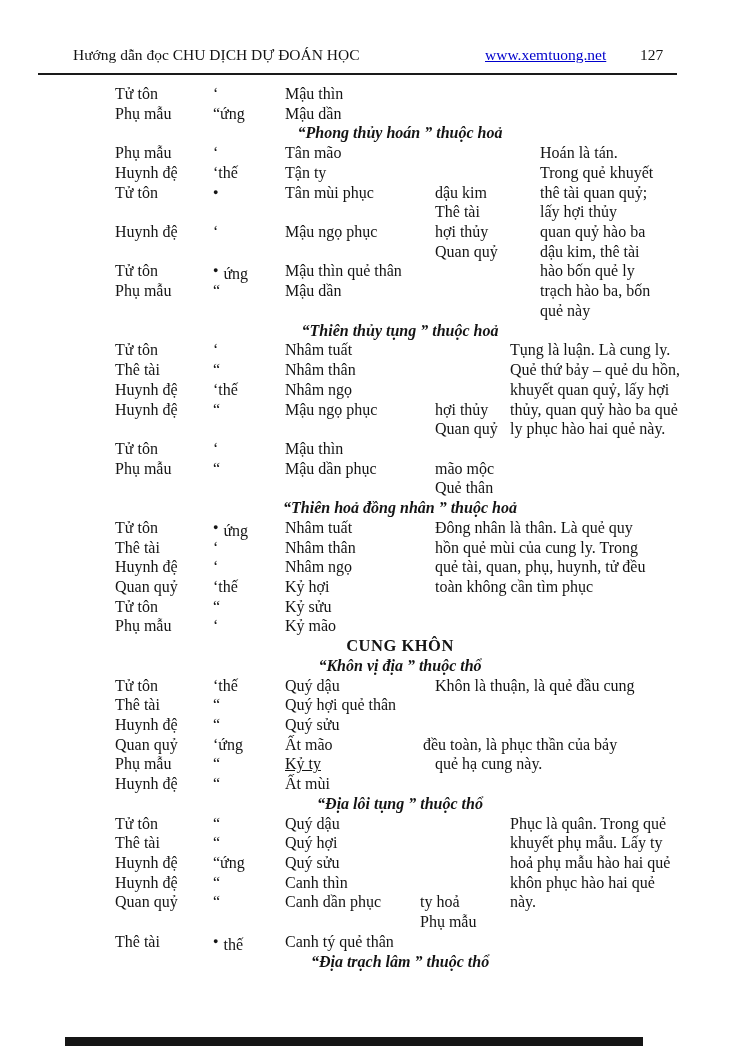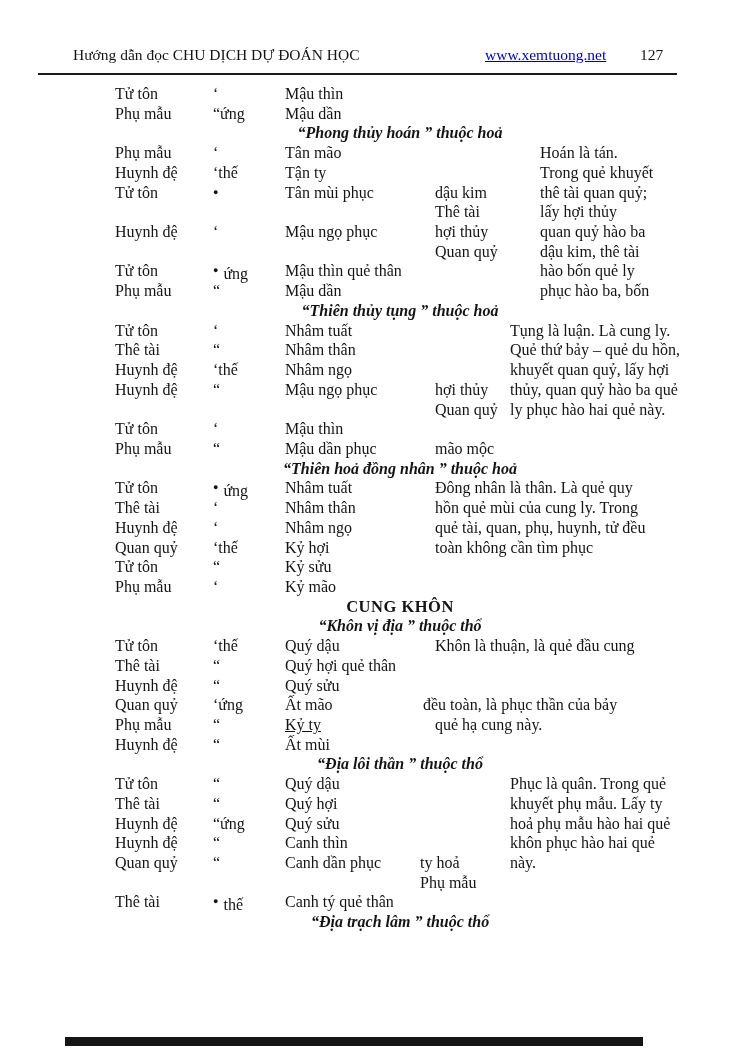--- a/index.html
+++ b/index.html
@@ -109,21 +109,24 @@
       <div class="line">
         <span class="cell" style="left: 115px;">Tử tôn</span>
         <span class="cell c-mark"><span class="bullet">●</span> ứng</span>
         <span class="cell" style="left: 285px;">Mậu thìn quẻ thân</span>
         <span class="cell" style="left: 540px;">hào bốn quẻ ly</span>
       </div>
       <div class="line">
         <span class="cell" style="left: 115px;">Phụ mẫu</span>
         <span class="cell c-mark">“</span>
         <span class="cell" style="left: 285px;">Mậu dần</span>
-        <span class="cell" style="left: 540px;">phục hào ba, bốn</span>
+        <span class="cell" style="left: 540px;">trạch hào ba, bốn</span>
+      </div>
+      <div class="line">
+        <span class="cell" style="left: 540px;">quẻ này</span>
       </div>
       <div class="line heading">“Thiên thủy tụng ” thuộc hoả</div>
       <div class="line">
         <span class="cell" style="left: 115px;">Tử tôn</span>
         <span class="cell c-mark">‘</span>
         <span class="cell" style="left: 285px;">Nhâm tuất</span>
         <span class="cell" style="left: 510px;">Tụng là luận. Là cung ly.</span>
       </div>
       <div class="line">
         <span class="cell" style="left: 115px;">Thê tài</span>
@@ -151,20 +154,23 @@
       <div class="line">
         <span class="cell" style="left: 115px;">Tử tôn</span>
         <span class="cell c-mark">‘</span>
         <span class="cell" style="left: 285px;">Mậu thìn</span>
       </div>
       <div class="line">
         <span class="cell" style="left: 115px;">Phụ mẫu</span>
         <span class="cell c-mark">“</span>
         <span class="cell" style="left: 285px;">Mậu dần phục</span>
         <span class="cell" style="left: 435px;">mão mộc</span>
+      </div>
+      <div class="line">
+        <span class="cell" style="left: 435px;">Quẻ thân</span>
       </div>
       <div class="line heading">“Thiên hoả đồng nhân ” thuộc hoả</div>
       <div class="line">
         <span class="cell" style="left: 115px;">Tử tôn</span>
         <span class="cell c-mark"><span class="bullet">●</span> ứng</span>
         <span class="cell" style="left: 285px;">Nhâm tuất</span>
         <span class="cell" style="left: 435px;">Đông nhân là thân. Là quẻ quy</span>
       </div>
       <div class="line">
         <span class="cell" style="left: 115px;">Thê tài</span>
@@ -222,21 +228,21 @@
         <span class="cell" style="left: 115px;">Phụ mẫu</span>
         <span class="cell c-mark">“</span>
         <span class="cell" style="left: 285px; text-decoration: underline;">Kỷ ty</span>
         <span class="cell" style="left: 435px;">quẻ hạ cung này.</span>
       </div>
       <div class="line">
         <span class="cell" style="left: 115px;">Huynh đệ</span>
         <span class="cell c-mark">“</span>
         <span class="cell" style="left: 285px;">Ất mùi</span>
       </div>
-      <div class="line heading">“Địa lôi thần ” thuộc thổ</div>
+      <div class="line heading">“Địa lôi tụng ” thuộc thổ</div>
       <div class="line">
         <span class="cell" style="left: 115px;">Tử tôn</span>
         <span class="cell c-mark">“</span>
         <span class="cell" style="left: 285px;">Quý dậu</span>
         <span class="cell" style="left: 510px;">Phục là quân. Trong quẻ</span>
       </div>
       <div class="line">
         <span class="cell" style="left: 115px;">Thê tài</span>
         <span class="cell c-mark">“</span>
         <span class="cell" style="left: 285px;">Quý hợi</span>

